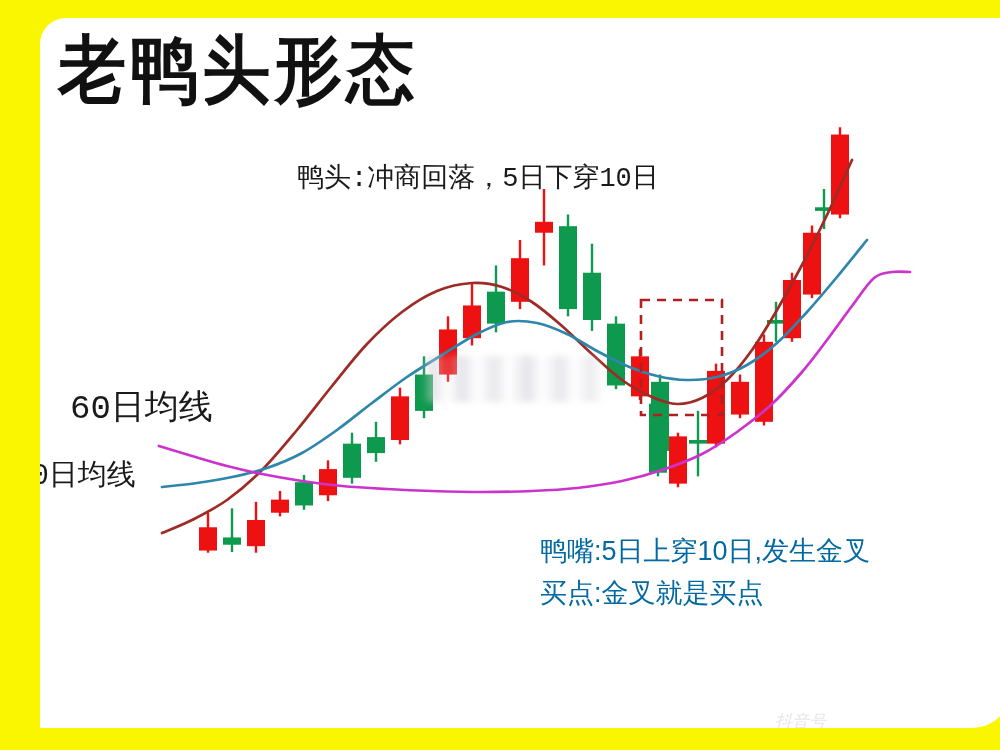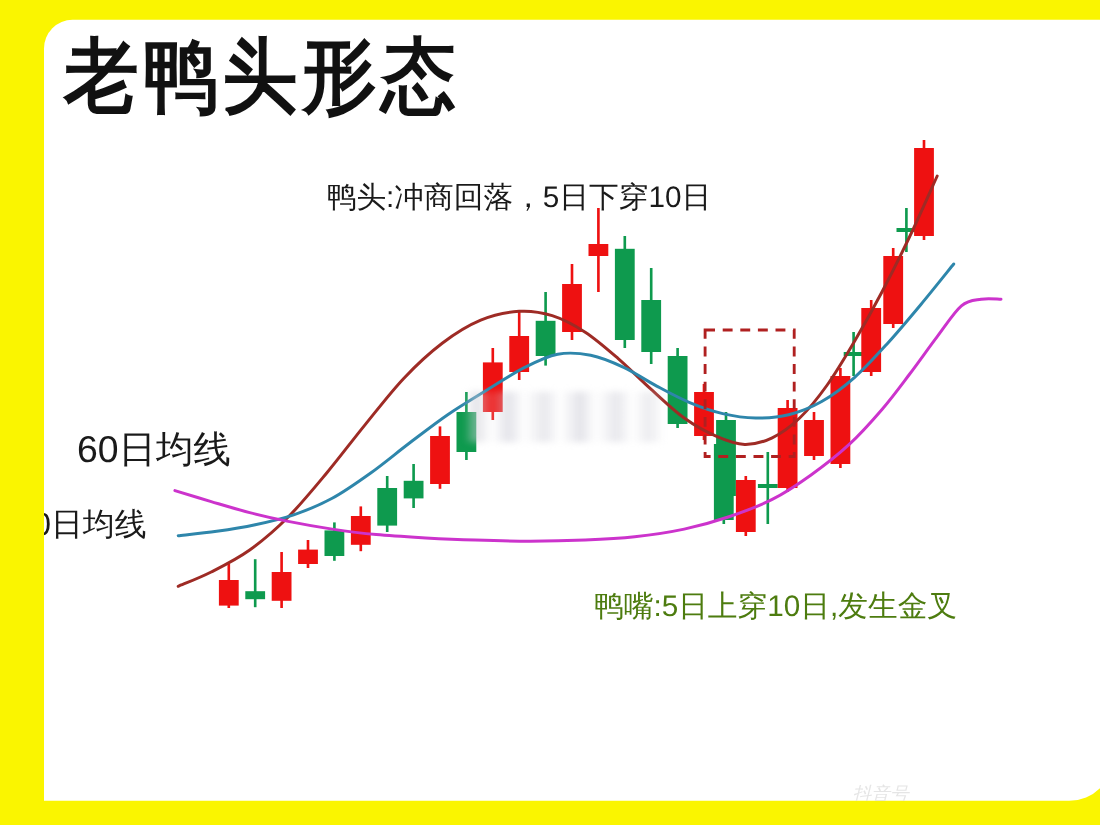--- a/index.html
+++ b/index.html
@@ -47,33 +47,33 @@
     width:972px;height:710px;
   }
   #chart svg{display:block;width:972px;height:710px;}
   
   .ann{
     position:absolute;
     color:#1a1a1a;
     font-size:27px;
     white-space:nowrap;
     line-height:1.38;
-    font-family:Liberation Sans, sans-serif;
+    font-family:Liberation Mono, monospace;
     text-align:right;
   }
   #ann-head{left:257px;top:143px;letter-spacing:0px;}
   #lbl-ma60{left:30px;top:368px;font-size:34px;}
   #lbl-ma10{left:-26px;top:439px;font-size:29px;}
   #lbl-ma5{left:28px;top:528px;font-size:29px;}
   #notes{
     position:absolute;
     left:500px;top:512px;
     width:440px;
     font-size:27px;
-    color:#4d7c0f;
+    color:#0369a1;
     line-height:1.56;
   }
   #notes div{white-space:normal;}
   
   #wm-blur{
     position:absolute;
     left:382px;top:338px;
     width:182px;height:46px;
     background:
       linear-gradient(90deg,
@@ -251,18 +251,19 @@
 
     <div id="title">老鸭头形态</div>
 
     <div class="ann" id="ann-head">鸭头:冲商回落，5日下穿10日</div>
 
     <div class="ann" id="lbl-ma60">60日均线</div>
     <div class="ann" id="lbl-ma10">10日均线</div>
 
     <div id="notes">
       <div>鸭嘴:5日上穿10日,发生金叉</div>
+      <div>买点:金叉就是买点</div>
     </div>
 
     <div id="wm-bottom">抖音号</div>
 
   </div>
 </div>
 
 </body></html>

